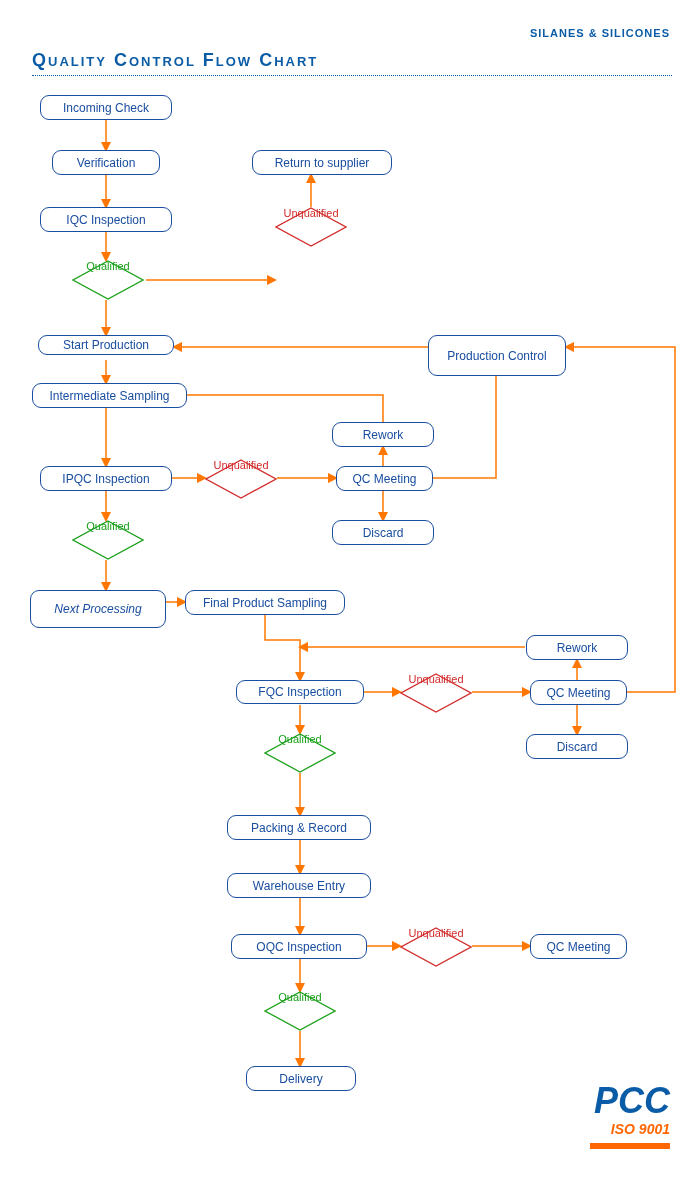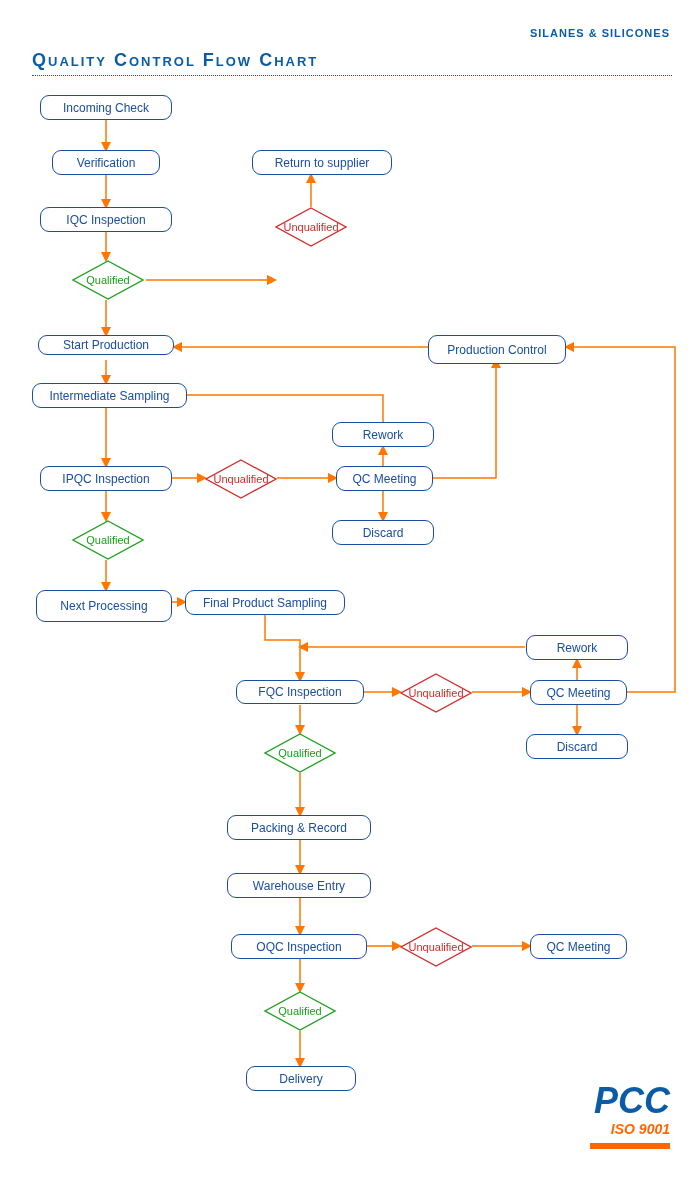--- a/index.html
+++ b/index.html
@@ -3,21 +3,21 @@
 <meta charset="utf-8">
 <style>
   html,body{margin:0;padding:0;width:700px;height:1179px;background:#fff;font-family:Verdana,Arial,sans-serif;position:relative}
   .title{position:absolute;left:32px;top:50px;color:#0b5ca6;font-weight:bold;font-size:18px;letter-spacing:2px;font-variant:small-caps}
   .title-underline{position:absolute;left:32px;top:75px;width:640px;border-top:1px dotted #0b5ca6}
   .brand{position:absolute;right:30px;top:25px;text-align:center}
   .brand-top{font-size:28px;font-weight:bold;color:#ff6600;line-height:1}
   .brand-top sup{color:#0b5ca6}
   .brand-sub{font-size:11px;font-weight:bold;color:#0b5ca6;letter-spacing:1px;margin-top:2px}
   .node{position:absolute;border:1.5px solid #1a4ea0;border-radius:9px;color:#1a4ea0;font-size:12px;display:flex;align-items:center;justify-content:center;background:#fff;padding:0 6px;box-sizing:border-box}
-  .diamond{position:absolute;width:72px;height:40px;display:flex;align-items:center;justify-content:center;font-size:11px}
+  .diamond{position:absolute;width:72px;height:40px;display:flex;align-items:flex-start;justify-content:center;font-size:11px}
   .diamond svg{position:absolute;left:0;top:0;width:100%;height:100%}
   .diamond span{position:relative;z-index:1}
   .qualified{color:#1aa01a}
   .unqualified{color:#d32a2a}
   svg.arrows{position:absolute;left:0;top:0;width:700px;height:1179px;pointer-events:none}
   .pcc{position:absolute;right:30px;bottom:30px;text-align:right}
   .pcc-logo{font-size:36px;font-weight:bold;font-style:italic;color:#0b5ca6;line-height:1}
   .pcc-sub{font-size:14px;font-weight:bold;font-style:italic;color:#ff6600;margin-top:2px}
   .pcc-bar{width:80px;height:6px;background:#ff6600;margin-top:6px;margin-left:auto}
 </style>
@@ -73,27 +73,27 @@
       <path d="M472 946 H530" marker-end="url(#ah)"></path>
     </g>
 </svg>
 
 <div id="nodes-layer">
     <div class="node" style="left: 40px; top: 95px; width: 132px; height: 25px;">Incoming Check</div>
     <div class="node" style="left: 52px; top: 150px; width: 108px; height: 25px;">Verification</div>
     <div class="node" style="left: 40px; top: 207px; width: 132px; height: 25px;">IQC Inspection</div>
     <div class="node" style="left: 252px; top: 150px; width: 140px; height: 25px;">Return to supplier</div>
     <div class="node" style="left: 38px; top: 335px; width: 136px; height: 20px;">Start Production</div>
-    <div class="node" style="left: 428px; top: 335px; width: 138px; height: 29px;">Production Control</div>
+    <div class="node" style="left: 428px; top: 335px; width: 138px; height: 41px;">Production Control</div>
     <div class="node" style="left: 32px; top: 383px; width: 155px; height: 25px;">Intermediate Sampling</div>
     <div class="node" style="left: 332px; top: 422px; width: 102px; height: 25px;">Rework</div>
     <div class="node" style="left: 40px; top: 466px; width: 132px; height: 25px;">IPQC Inspection</div>
     <div class="node" style="left: 336px; top: 466px; width: 97px; height: 25px;">QC Meeting</div>
     <div class="node" style="left: 332px; top: 520px; width: 102px; height: 25px;">Discard</div>
-    <div class="node" style="left: 36px; top: 590px; width: 136px; height: 32px;">Next Processing</div>
+    <div class="node" style="left: 30px; top: 590px; width: 136px; height: 38px; font-style: italic;">Next Processing</div>
     <div class="node" style="left: 185px; top: 590px; width: 160px; height: 25px;">Final Product Sampling</div>
     <div class="node" style="left: 526px; top: 635px; width: 102px; height: 25px;">Rework</div>
     <div class="node" style="left: 236px; top: 680px; width: 128px; height: 24px;">FQC Inspection</div>
     <div class="node" style="left: 530px; top: 680px; width: 97px; height: 25px;">QC Meeting</div>
     <div class="node" style="left: 526px; top: 734px; width: 102px; height: 25px;">Discard</div>
     <div class="node" style="left: 227px; top: 815px; width: 144px; height: 25px;">Packing &amp; Record</div>
     <div class="node" style="left: 227px; top: 873px; width: 144px; height: 25px;">Warehouse Entry</div>
     <div class="node" style="left: 231px; top: 934px; width: 136px; height: 25px;">OQC Inspection</div>
     <div class="node" style="left: 530px; top: 934px; width: 97px; height: 25px;">QC Meeting</div>
     <div class="node" style="left: 246px; top: 1066px; width: 110px; height: 25px;">Delivery</div>

